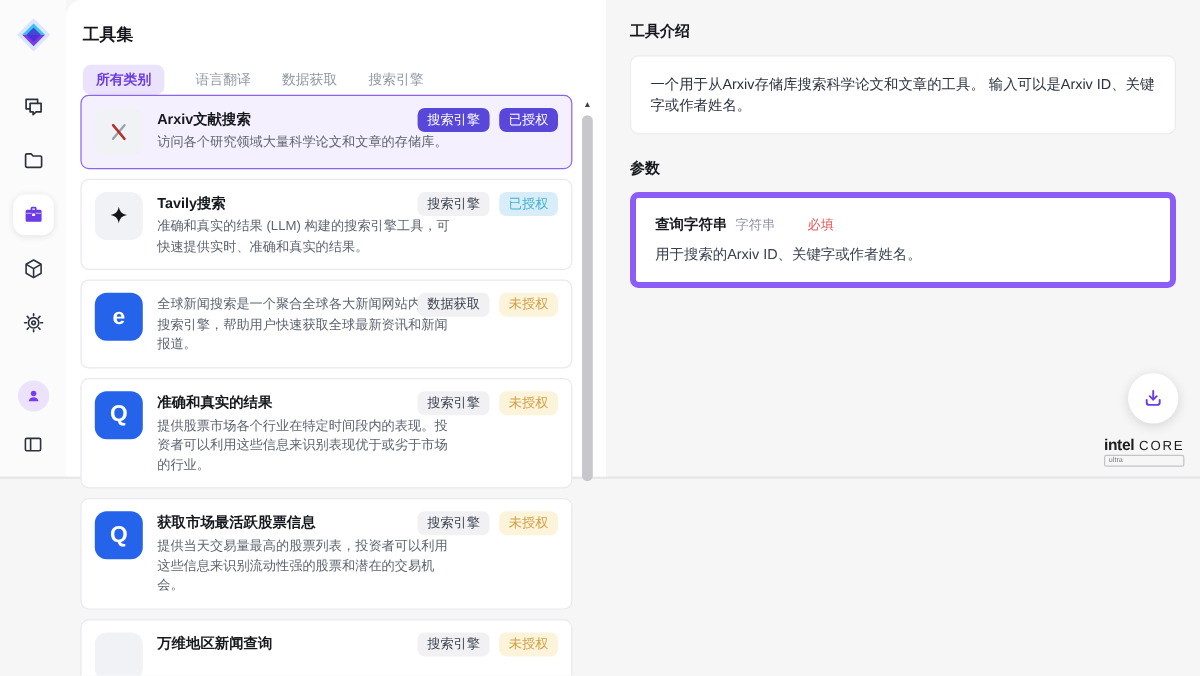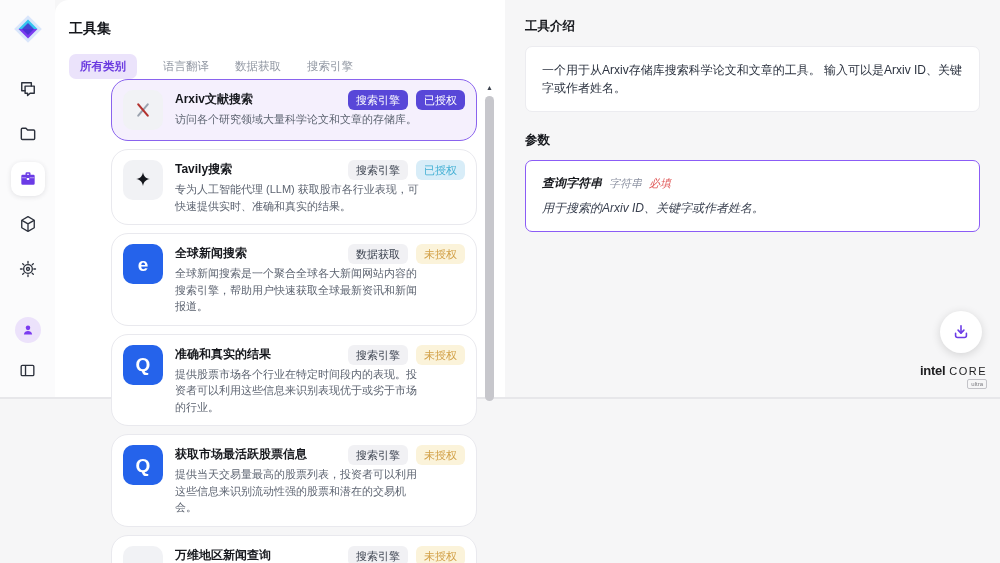--- a/index.html
+++ b/index.html
@@ -15,21 +15,21 @@
   .rail-bottom { margin-top:auto; display:flex; flex-direction:column; align-items:center; padding-bottom:10px; }
   .avatar-circle { width:26px; height:26px; border-radius:50%; background:#ece2fb; display:flex; align-items:center; justify-content:center; margin-bottom:10px; cursor:pointer; }
 
   
   .list-panel { width:450px; background:#ffffff; border-radius:14px 0 0 0; position:relative; padding:16px 0 0 12px; flex-shrink:0; }
   .toolset-title { font-size:14px; font-weight:700; color:#15171c; margin:4px 0 16px 2px; }
   .tabs { display:flex; gap:26px; align-items:center; margin-bottom:0; margin-left:2px; }
   .tab { font-size:11.5px; color:#9298a3; cursor:pointer; white-space:nowrap; }
   .tab.active { background:#ebe3fb; color:#6b3be0; padding:5px 11px; border-radius:7px; font-weight:700; }
   .cards { display:flex; flex-direction:column; gap:8px; width:410px; }
-  .card { background:#fff; border:1px solid #e9e9ee; border-radius:17px; padding:10px 11px; display:flex; gap:12px; position:relative; cursor:pointer;margin-left:44px; }
+  .card { background:#fff; border:1px solid #e9e9ee; border-radius:7px; padding:10px 11px; display:flex; gap:12px; position:relative; cursor:pointer; }
   .card.selected { background:#f5f0fd; border:1.5px solid #8a63ee; }
   .card-icon { width:40px; height:40px; border-radius:10px; background:#f1f2f5; display:flex; align-items:center; justify-content:center; flex-shrink:0; }
   .card-icon.blue { background:#2563eb; }
   .icon-letter { color:#fff; font-weight:700; font-size:19px; line-height:1; }
   .card-body { padding-top:2px; }
   .card-title { font-size:12px; font-weight:700; color:#16181d; margin-bottom:5px; line-height:14px; }
   .card-desc { font-size:11px; color:#5d6471; line-height:16.5px; max-width:252px; }
   .card-badges { position:absolute; top:10px; right:11px; display:flex; gap:8px; }
   .badge { font-size:11px; padding:3px 8px; border-radius:6px; line-height:14px; white-space:nowrap; }
   .badge.purple { background:#5847d8; color:#ffffff; }
@@ -42,29 +42,29 @@
   .scroll-arrow { font-size:7px; color:#3c424e; line-height:8px; cursor:pointer; }
   .scroll-track { flex:1; width:9px; position:relative; }
   .scroll-thumb { position:absolute; top:4px; left:0; width:9px; height:305px; background:#c7c7cc; border-radius:5px; cursor:pointer; }
   .scroll-arrow.down { margin-top:auto; }
 
   
   .detail-panel { flex:1; padding:18px 20px; position:relative; }
   .detail-title { font-size:14px; font-weight:700; color:#15171c; margin:2px 0 20px; }
   .section-heading { font-size:12.5px; font-weight:700; color:#15171c; margin-bottom:11px; }
   .intro-card { background:#fff; border:1px solid #ececf0; border-radius:7px; padding:14px 16px; font-size:12px; color:#2c3340; line-height:18px; margin-bottom:20px; }
-  .param-card { background:#fff; border:1px solid #8b5cf6; border-radius:7px; padding:14px 16px;font-style:italic; }
+  .param-card { background:#fff; border:5px solid #8b5cf6; border-radius:7px; padding:14px 16px; }
   .param-head { display:flex; align-items:baseline; gap:7px; margin-bottom:8px; }
   .param-name { font-size:12px; font-weight:700; color:#16181d; }
   .param-type { font-size:11px; color:#8a90a0; }
-  .param-required { font-size:11px; color:#e05a5a; }
+  .param-required { font-size:11px; color:#e05a5a;margin-left:20px; }
   .param-desc { font-size:12px; color:#3a4150; }
 
   .download-fab { position:absolute; right:18px; bottom:44px; width:42px; height:42px; border-radius:50%; background:#fff; box-shadow:0 2px 10px rgba(0,0,0,.14); border:none; display:flex; align-items:center; justify-content:center; cursor:pointer; }
-  .intel-chip { position:absolute; right:13px; bottom:8px; display:flex; flex-direction:column; align-items:flex-end; }
+  .intel-chip { position:absolute; right:13px; bottom:8px; display:flex; flex-direction:column; }
   .intel-line { display:flex; align-items:baseline; gap:4px; color:#1d1d1f; }
   .intel-word { font-size:13px; font-weight:700; letter-spacing:-0.3px; }
   .core-word { font-size:11px; font-weight:400; letter-spacing:1.5px; }
   .ultra-badge { font-size:6px; color:#7b7b80; border:1px solid #c3c3c8; border-radius:2px; padding:0 3px; line-height:8px; margin-top:1px; }
 </style>
 </head>
 <body>
 
 <div class="app">
 
@@ -156,34 +156,33 @@
       </div>
 
       <div class="card">
         <div class="card-icon">
           <svg width="22" height="22" viewBox="0 0 24 24">
             <path d="M12 3.5c.9 4.6 2.9 6.6 7.5 7.5-4.6.9-6.6 2.9-7.5 7.5-.9-4.6-2.9-6.6-7.5-7.5 4.6-.9 6.6-2.9 7.5-7.5z" fill="#14161c"></path>
           </svg>
         </div>
         <div class="card-body">
           <div class="card-title">Tavily搜索</div>
-          <div class="card-desc">专为人工智能代理 (LLM) 获取股市各行业表现，可快速提供实时、准确和真实的结果。</div>
+          <div class="card-desc">准确和真实的结果 (LLM) 构建的搜索引擎工具，可快速提供实时、准确和真实的结果。</div>
         </div>
         <div class="card-badges">
           <span class="badge gray">搜索引擎</span>
           <span class="badge cyan">已授权</span>
         </div>
       </div>
 
       <div class="card">
         <div class="card-icon blue">
           <span class="icon-letter">e</span>
         </div>
         <div class="card-body">
-          <div class="card-title">全球新闻搜索</div>
           <div class="card-desc">全球新闻搜索是一个聚合全球各大新闻网站内容的搜索引擎，帮助用户快速获取全球最新资讯和新闻报道。</div>
         </div>
         <div class="card-badges">
           <span class="badge gray">数据获取</span>
           <span class="badge yellow">未授权</span>
         </div>
       </div>
 
       <div class="card">
         <div class="card-icon blue">

